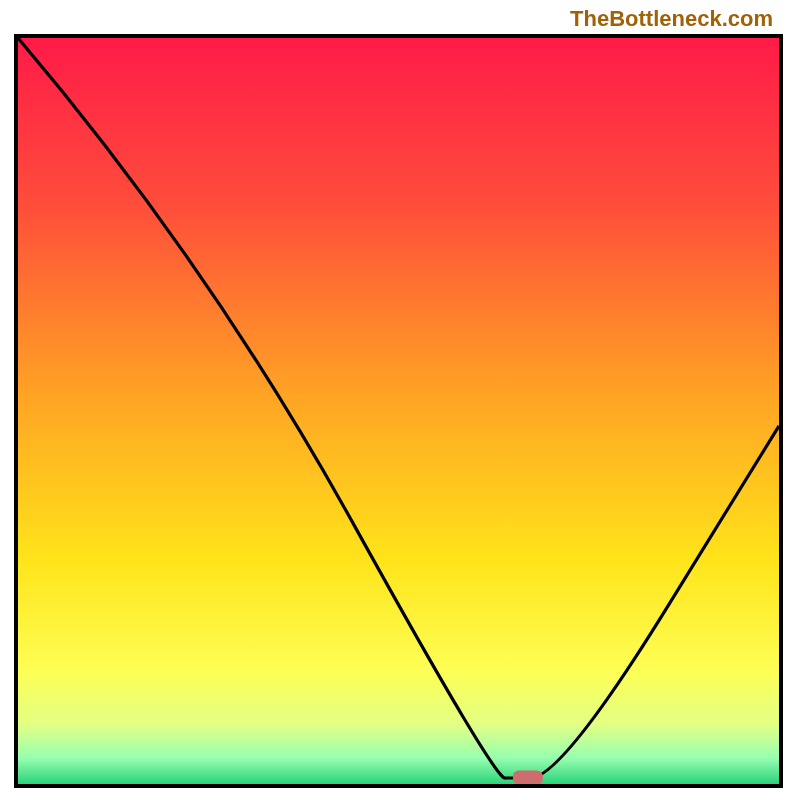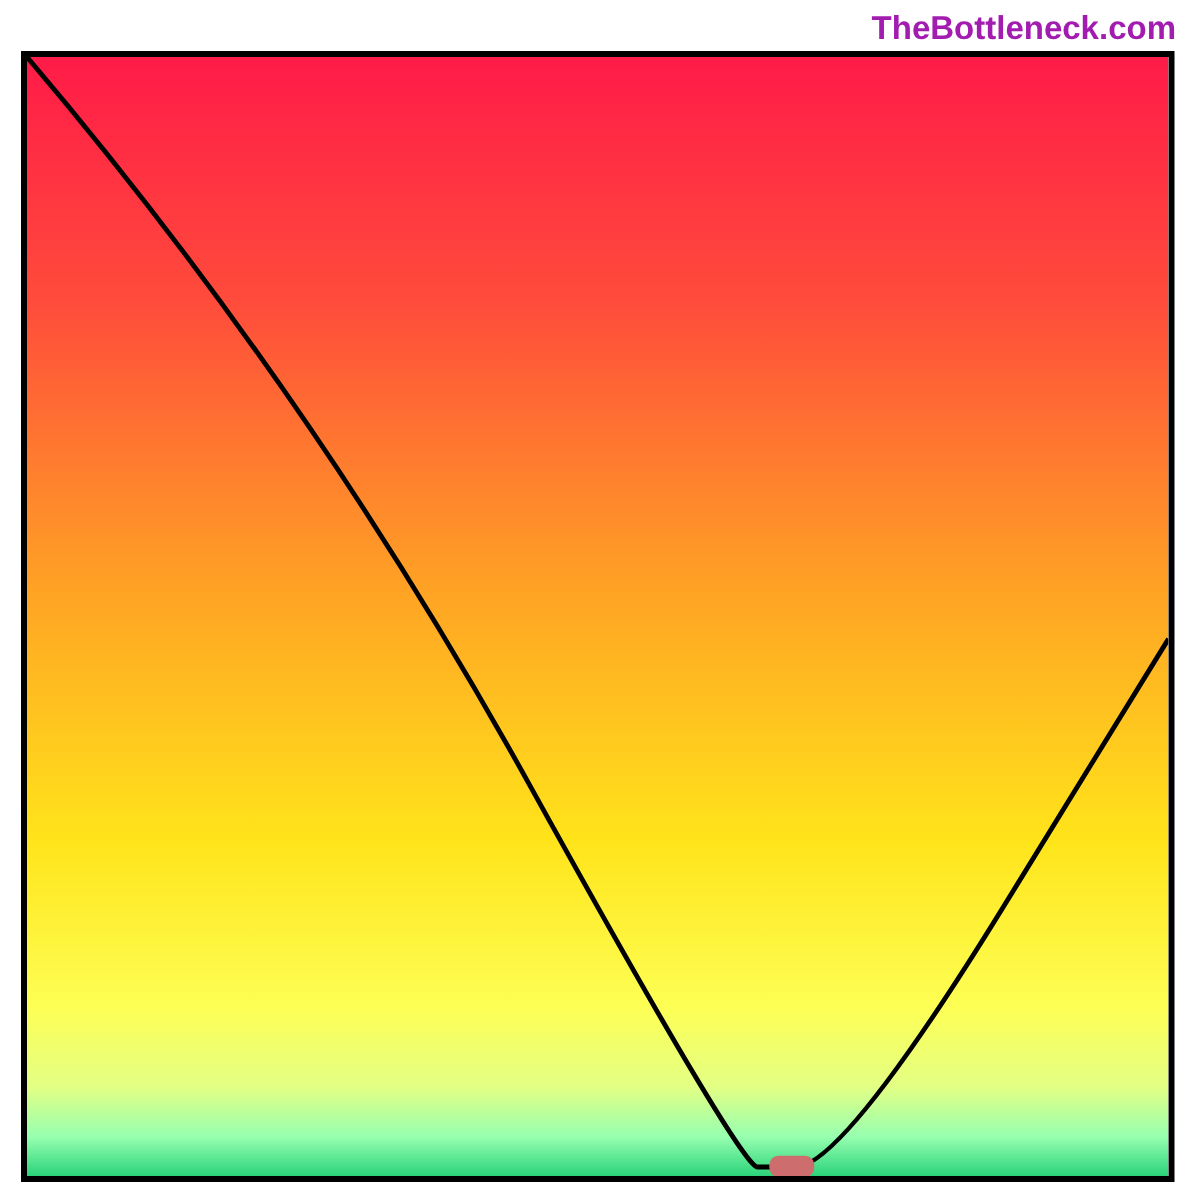--- a/index.html
+++ b/index.html
@@ -1,19 +1,19 @@
 <!DOCTYPE html>
 <html><head>
 <meta charset="utf-8">
 <style>
   html,body{margin:0;padding:0;width:800px;height:800px;background:#fff;}
   .frame{position:absolute;left:14px;top:34px;width:769px;height:754px;
          border:4px solid #000;box-sizing:border-box;overflow:hidden;}
-  .wm{position:absolute;right:16px;top:6px;font:700 22px Arial,Helvetica,sans-serif;
-      color:#a21caf;}
+  .wm{position:absolute;right:27px;top:6px;font:700 22px Arial,Helvetica,sans-serif;
+      color:#a16207;}
   svg{display:block;}
 </style>
 </head>
 <body>
 
 <div class="wm">TheBottleneck.com</div>
 
 <div class="frame">
   <svg id="sv" width="761" height="746" viewBox="0 0 761 746" preserveAspectRatio="none">
     <defs>

